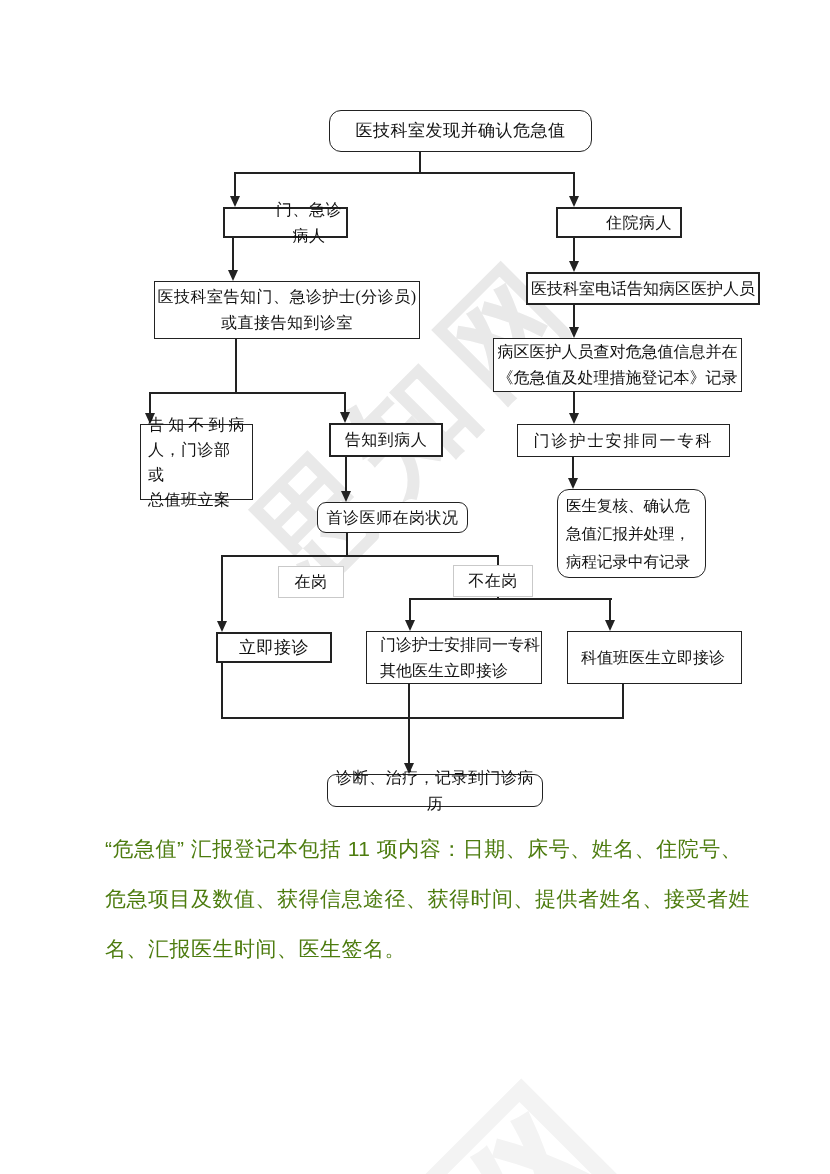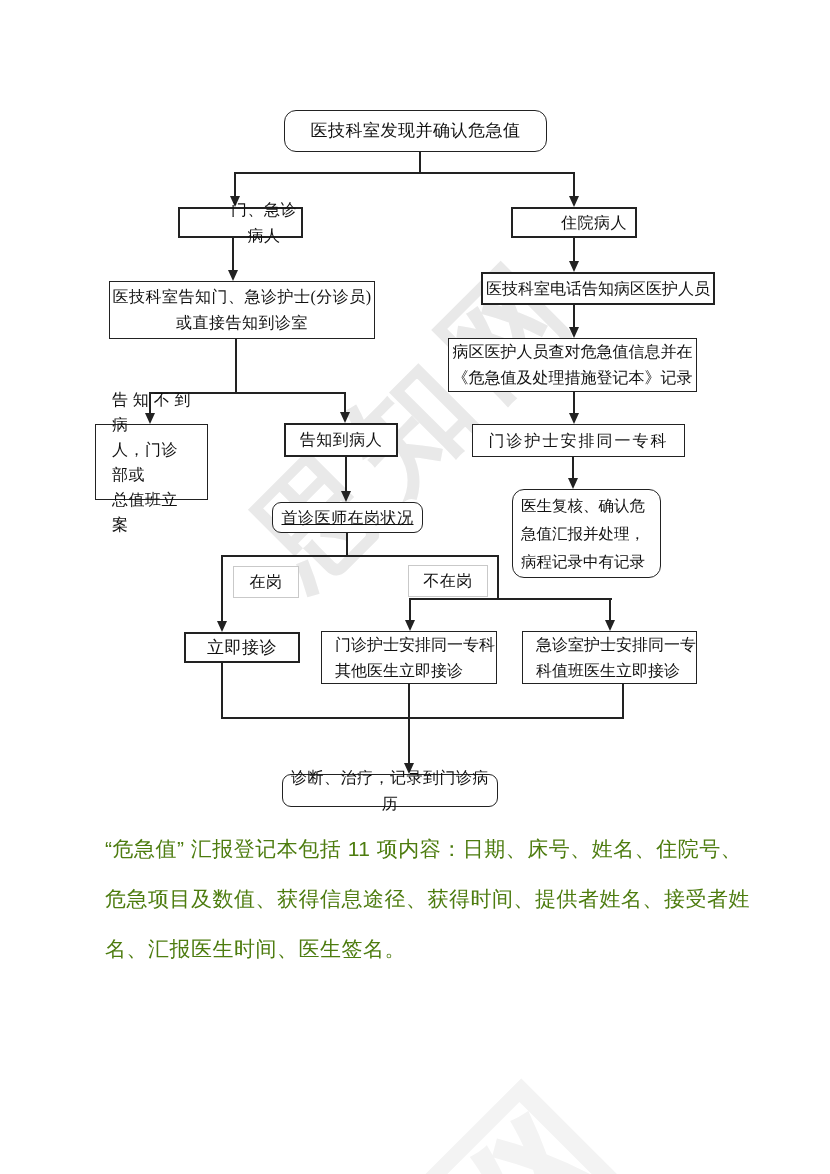--- a/index.html
+++ b/index.html
@@ -5,21 +5,21 @@
   html,body{margin:0;padding:0;background:#ffffff;}
   .page{
     position:relative;width:830px;height:1174px;background:#ffffff;
     overflow:hidden;font-family:"Liberation Serif","DejaVu Serif",serif;color:#111;
   }
   
   .node{
     position:absolute;box-sizing:border-box;background:#ffffff;
     border:1.5px solid #222222;z-index:2;
     display:flex;flex-direction:column;justify-content:center;align-items:center;
-    font-size:16px;letter-spacing:.5px;line-height:26px;text-align:center;color:#111;
+    font-size:16px;letter-spacing:.5px;line-height:26px;text-align:center;color:#111;margin-left:45px;
   }
   .node span{display:block;}
   .rounded{border-radius:12px;}
   .rounded-sm{border-radius:9px;}
   .thick{border-width:2px;}
   .left-align{align-items:flex-start;text-align:left;}
   .label-box{border:1px solid #c9c9c9;z-index:2;}
   .justify-line{text-align:justify;text-align-last:justify;width:100%;}
   
   .line{position:absolute;background:#222222;z-index:1;}
@@ -131,59 +131,58 @@
 
   <div class="node" style="left:448px;top:338px;width:249px;height:54px;letter-spacing:0;">
     <span>病区医护人员查对危急值信息并在</span>
     <span>《危急值及处理措施登记本》记录</span>
   </div>
 
   <div class="node" style="left:472px;top:424px;width:213px;height:33px;letter-spacing:2px;">
     <span>门诊护士安排同一专科</span>
   </div>
 
-  <div class="node left-align" style="left:95px;top:424px;width:113px;height:76px;padding:4px 16px;line-height:25px;">
+  <div class="node left-align" style="left:95px;top:424px;width:113px;height:76px;padding:4px 7px;line-height:25px;">
     <span class="justify-line">告知不到病</span>
     <span>人，门诊部或</span>
     <span>总值班立案</span>
   </div>
 
   <div class="node thick" style="left:284px;top:423px;width:114px;height:34px;">
     <span>告知到病人</span>
   </div>
 
-  <div class="node rounded-sm" style="left:272px;top:502px;width:151px;height:31px;text-decoration:underline;">
+  <div class="node rounded-sm" style="left:272px;top:502px;width:151px;height:31px;">
     <span>首诊医师在岗状况</span>
   </div>
 
   <div class="node rounded left-align" style="left:512px;top:489px;width:149px;height:89px;padding:4px 8px;line-height:28px;font-size:15.5px;letter-spacing:0;">
     <span>医生复核、确认危</span>
     <span>急值汇报并处理，</span>
     <span>病程记录中有记录</span>
   </div>
 
   <div class="node label-box" style="left:233px;top:566px;width:66px;height:32px;">
     <span>在岗</span>
   </div>
 
   <div class="node label-box" style="left:408px;top:565px;width:80px;height:32px;">
     <span>不在岗</span>
   </div>
 
-  <div class="node thick" style="left:184px;top:632px;width:116px;height:31px;font-size:17px;">
+  <div class="node thick" style="left:171px;top:632px;width:116px;height:31px;font-size:17px;">
     <span>立即接诊</span>
   </div>
 
   <div class="node left-align" style="left:321px;top:631px;width:176px;height:53px;padding:2px 0 2px 13px;letter-spacing:0;">
     <span>门诊护士安排同一专科</span>
     <span>其他医生立即接诊</span>
   </div>
 
   <div class="node left-align" style="left:522px;top:631px;width:175px;height:53px;padding:2px 0 2px 13px;letter-spacing:0;">
-    <span>急诊室护士安排同一专</span>
     <span>科值班医生立即接诊</span>
   </div>
 
   <div class="node rounded-sm" style="left:282px;top:774px;width:216px;height:33px;">
     <span>诊断、治疗，记录到门诊病历</span>
   </div>
 
   <div class="footnote">
     <div>“危急值” 汇报登记本包括 11 项内容：日期、床号、姓名、住院号、</div>
     <div>危急项目及数值、获得信息途径、获得时间、提供者姓名、接受者姓</div>

